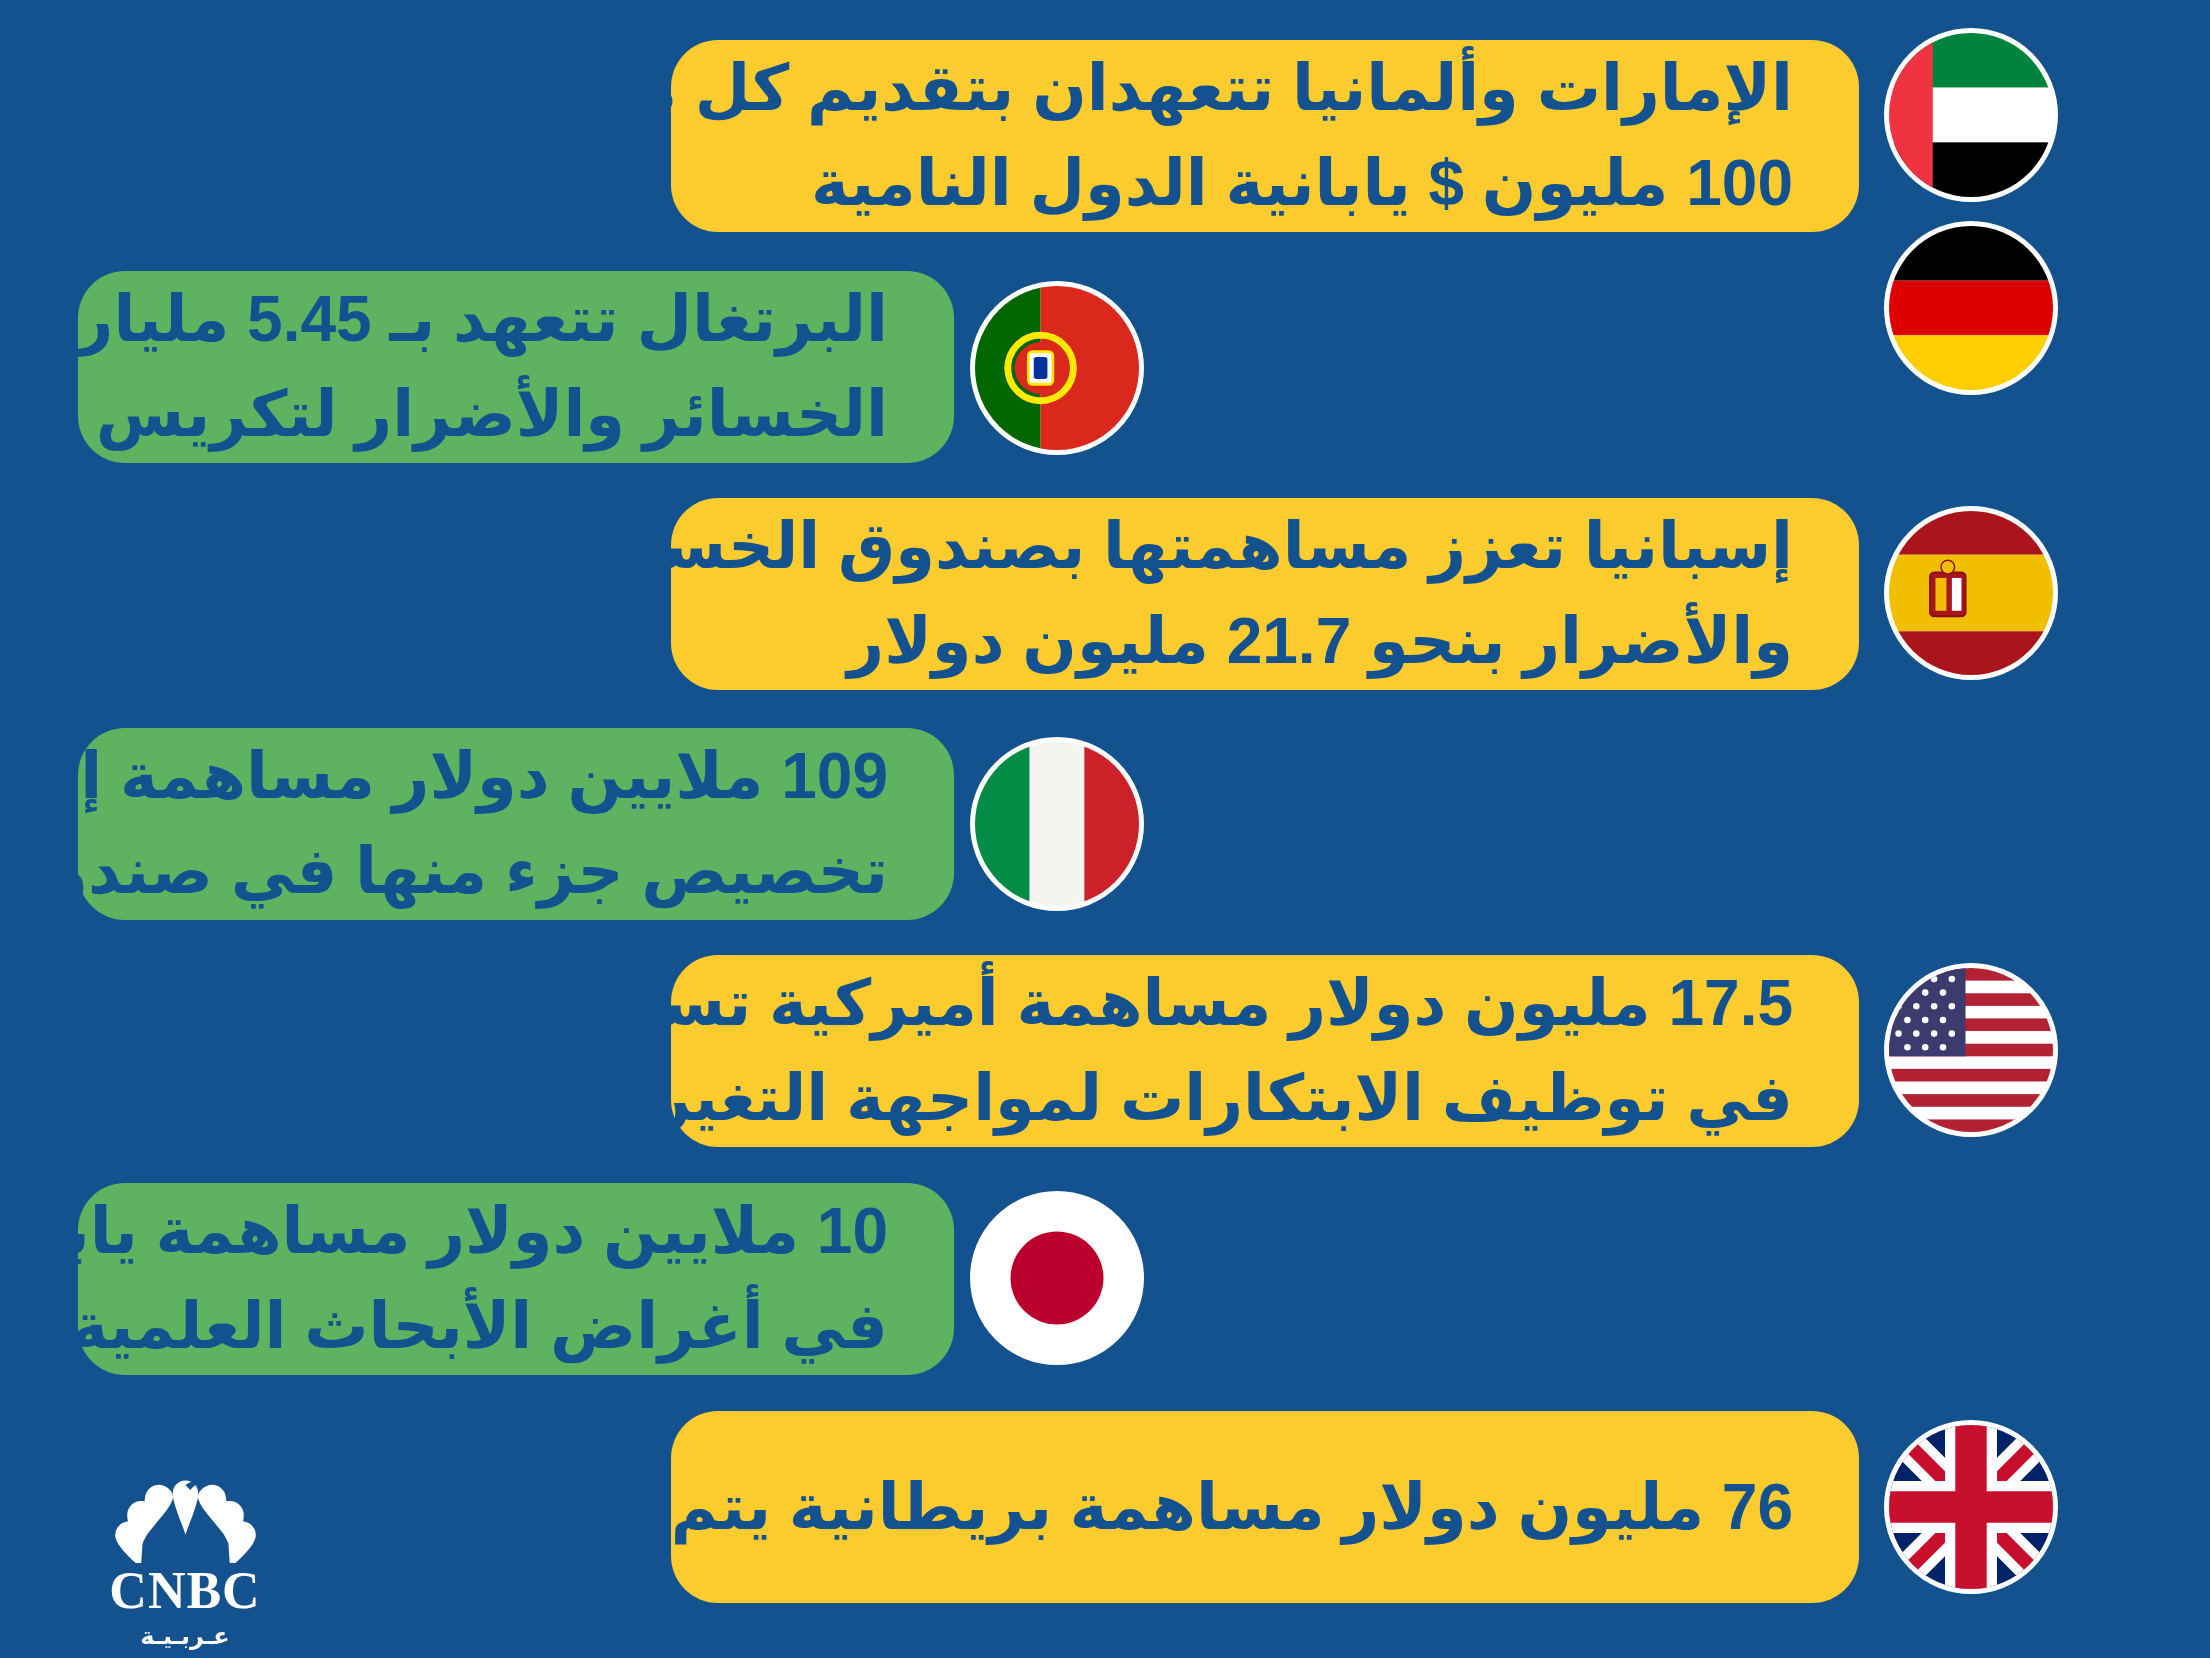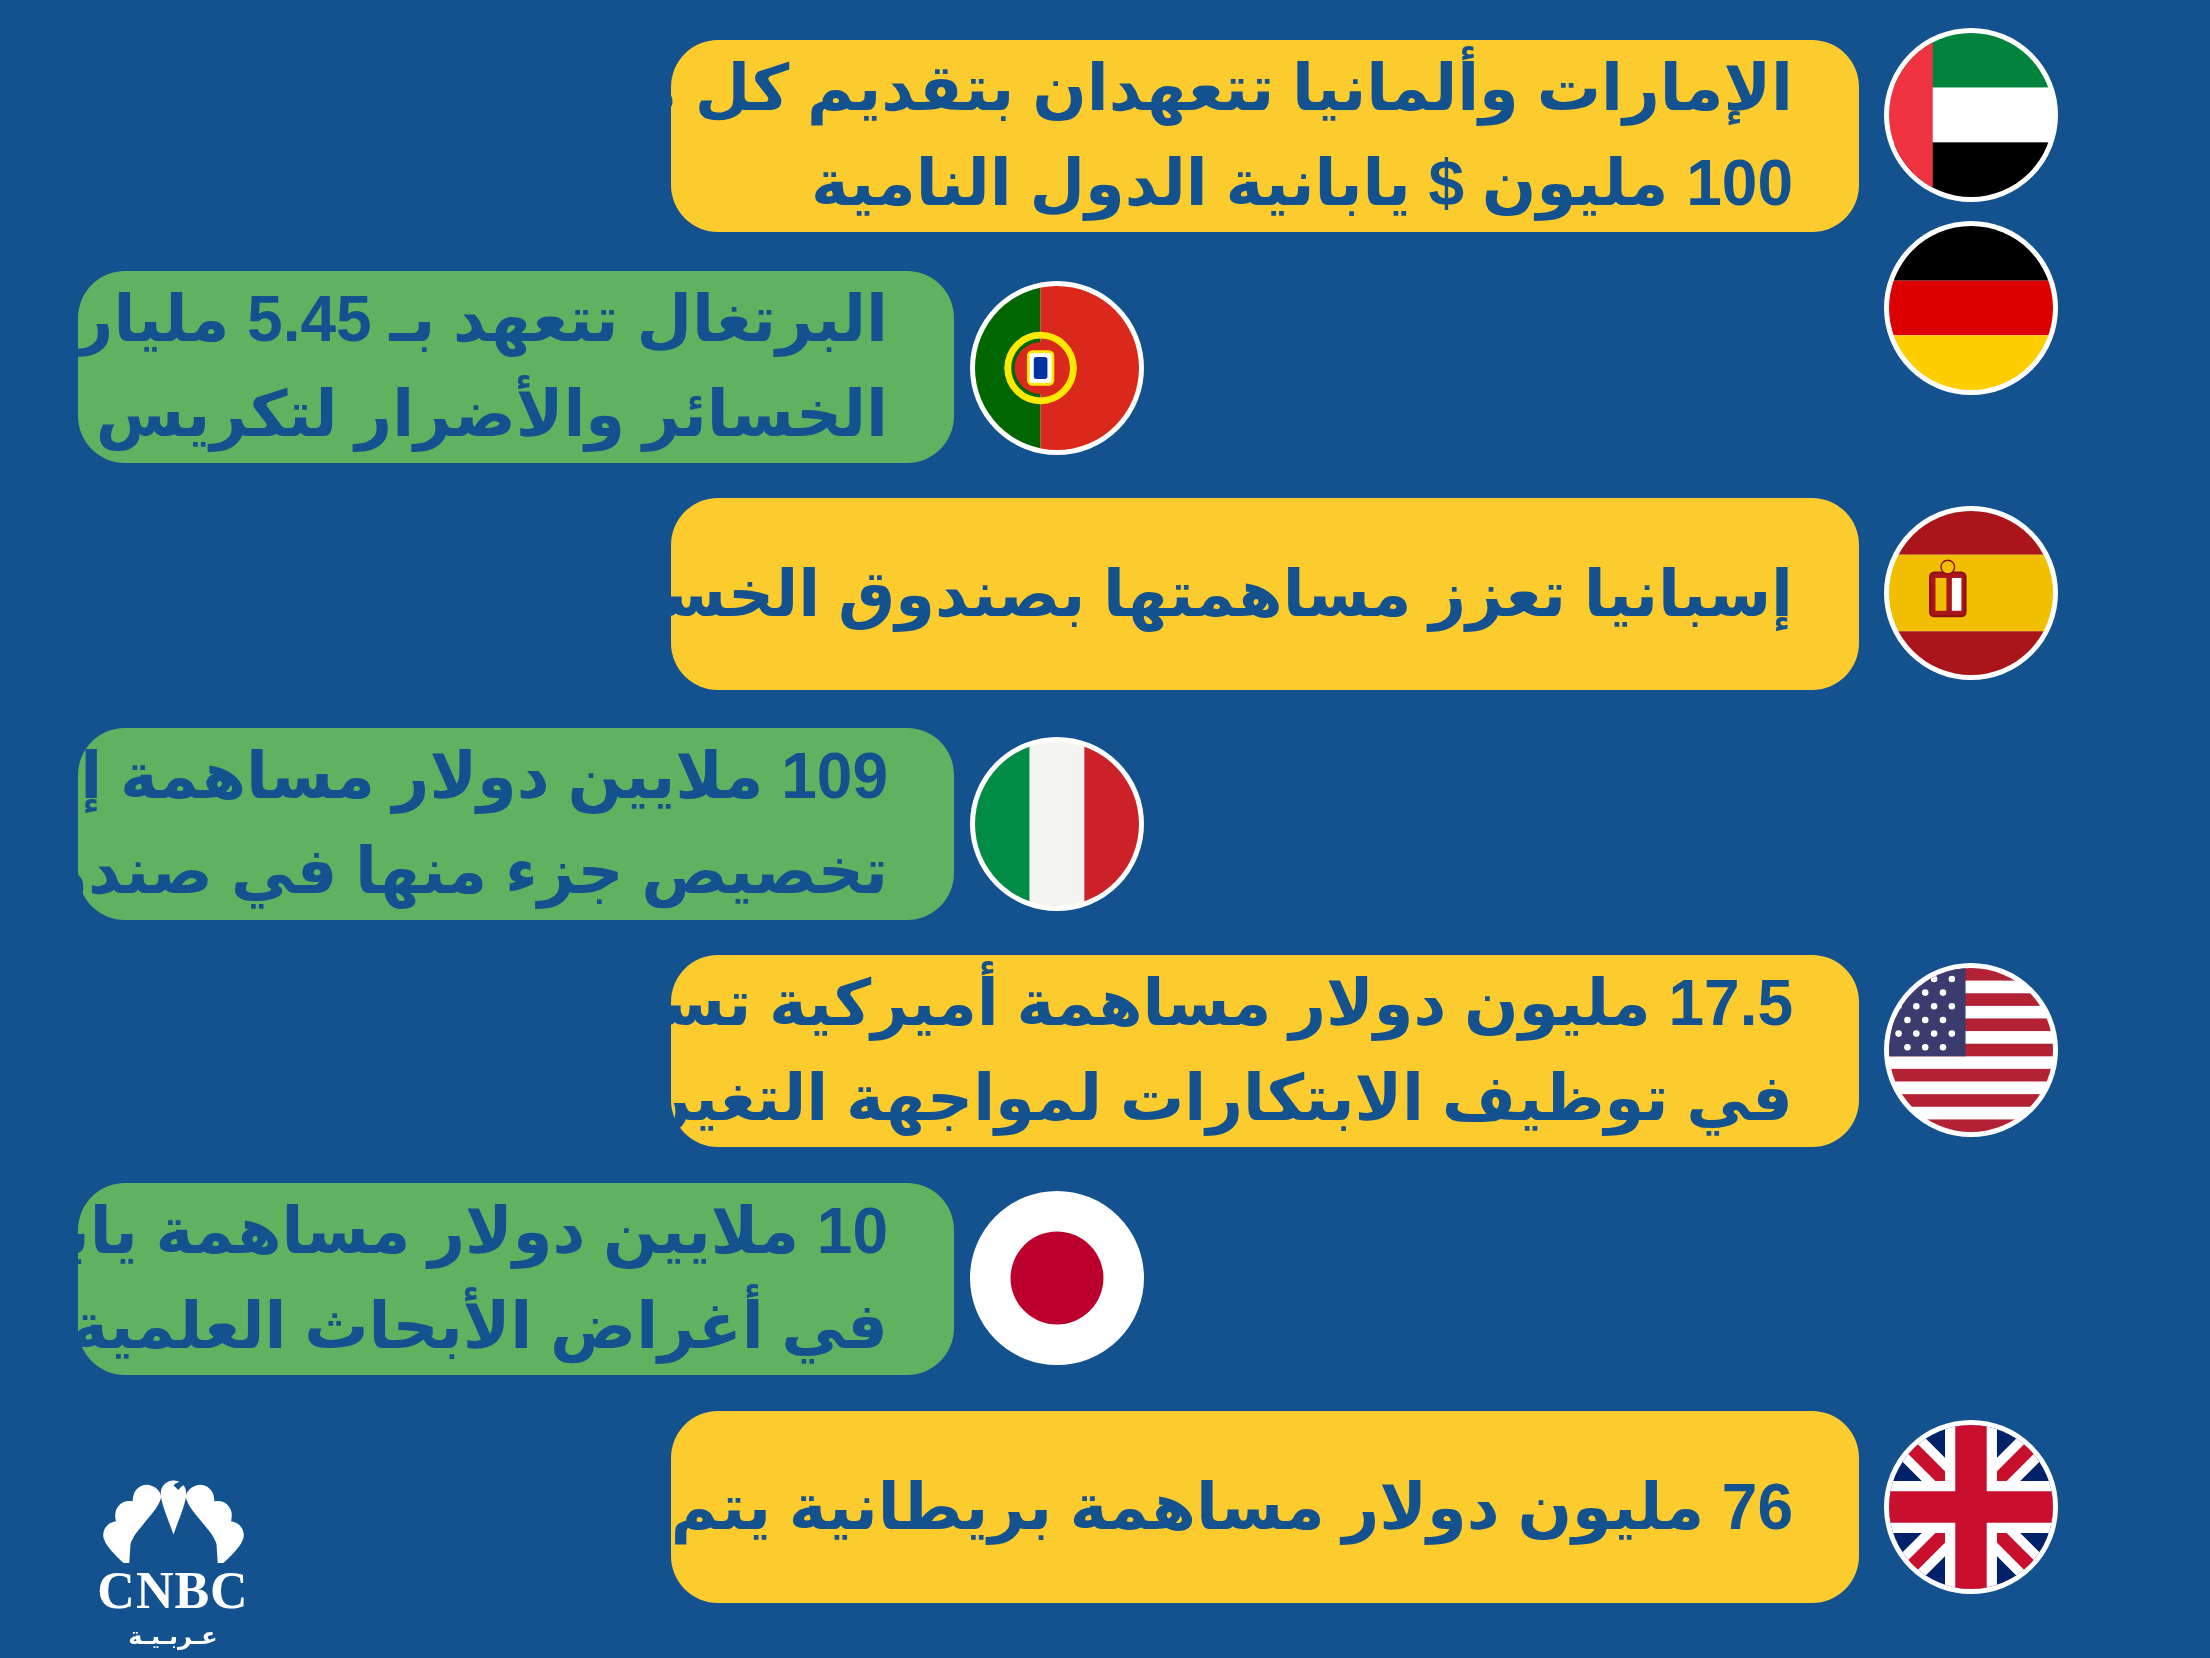--- a/index.html
+++ b/index.html
@@ -40,21 +40,21 @@
     border:5px solid #ffffff;
     box-sizing:border-box;
     overflow:hidden;
     position:relative;
     background:#fff;
     flex:none;
   }
   .flag svg{display:block;width:100%;height:100%;}
 
   
-  #logo{position:absolute;left:66px;top:1471px;width:214px;height:149px;}
+  #logo{position:absolute;left:78px;top:1471px;width:214px;height:149px;}
   #logo .peacock{width:159px;height:92px;margin:0 auto;display:block;}
   #logo .cnbc{
     color:#fff;font-size:52px;font-weight:bold;text-align:center;
     font-family:"Liberation Serif","DejaVu Serif",serif;
     letter-spacing:1px;line-height:1;margin-top:2px;
   }
   #logo .ar{
     color:#fff;font-size:24px;text-align:center;letter-spacing:5px;
     margin-top:5px;font-weight:bold;direction:rtl;
   }
@@ -102,20 +102,21 @@
         <circle cx="48" cy="36" r="2.4" fill="#FFE900"></circle>
         <circle cx="48" cy="84" r="2.4" fill="#FFE900"></circle>
         <circle cx="24" cy="60" r="2.4" fill="#FFE900"></circle>
         <circle cx="72" cy="60" r="2.4" fill="#FFE900"></circle>
       </svg>
     </div>
   </div>
 
   <div class="card yellow align-right" id="card-spain" style="position: absolute; left: 671px; top: 498px; width: 1188px; height: 192px; padding: 36px 66px; border-radius: 47px;">
     <div class="line" style="font-size: 64px;">إسبانيا تعزز مساهمتها بصندوق الخسائر</div>
+    <div class="line" style="font-size: 64px;">والأضرار بنحو 21.7 مليون دولار</div>
   </div>
   <div class="flagstack" style="left: 1884px; top: 506px; gap: 19.4px;">
     <div class="flag" style="width: 174px; height: 174px;">
       <svg viewBox="0 0 120 120" preserveAspectRatio="none">
         <rect x="0" y="0" width="120" height="32" fill="#AA151B"></rect>
         <rect x="0" y="32" width="120" height="56" fill="#F1BF00"></rect>
         <rect x="0" y="88" width="120" height="32" fill="#AA151B"></rect>
         <rect x="30" y="45" width="26" height="32" rx="3" fill="#AA151B" stroke="#8a1015" stroke-width="1.5"></rect>
         <rect x="34" y="49" width="8" height="24" fill="#F1BF00"></rect>
         <rect x="46" y="49" width="7" height="24" fill="#ffffff"></rect>

